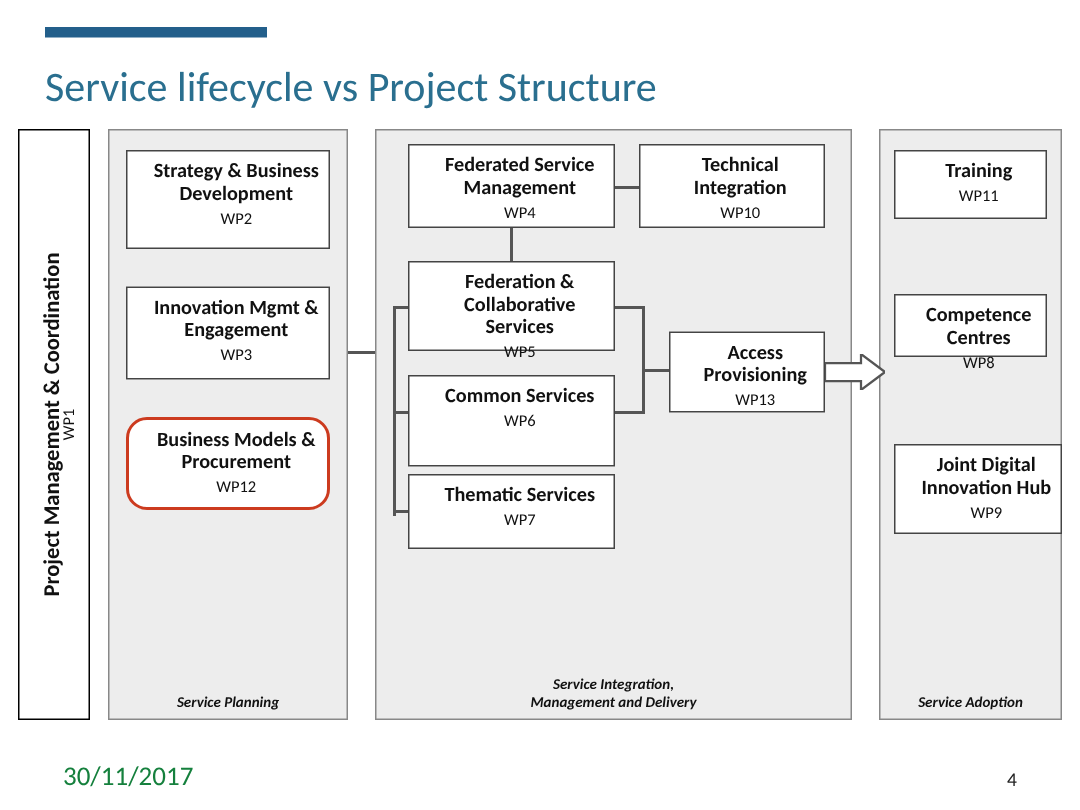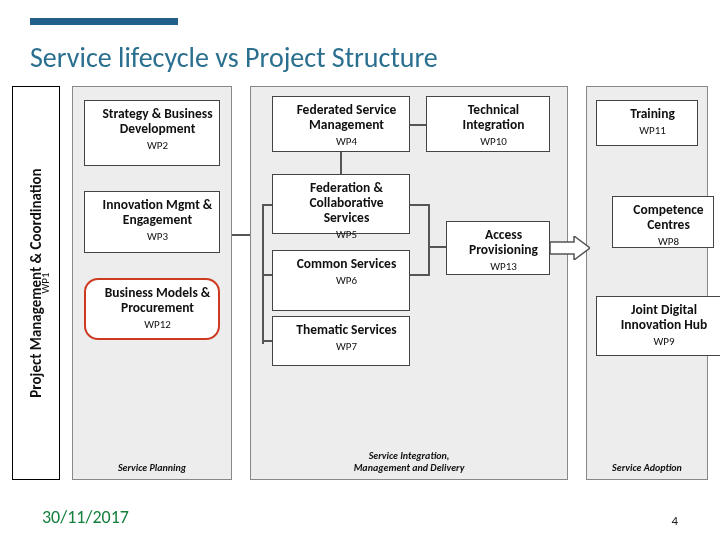--- a/index.html
+++ b/index.html
@@ -89,25 +89,25 @@
       <div class="code">WP13</div>
     </div>
 
     <div class="phase" style="left:574px;top:0;width:122px;height:394px;">
       <div class="label">Service Adoption</div>
     </div>
     <div class="wpbox" style="left:584px;top:14px;width:102px;height:46px;">
       <div class="name">Training</div>
       <div class="code">WP11</div>
     </div>
-    <div class="wpbox" style="left:600px;top:110px;width:102px;height:52px;">
+    <div class="wpbox" style="left:584px;top:110px;width:102px;height:42px;">
       <div class="name">Competence Centres</div>
       <div class="code">WP8</div>
     </div>
-    <div class="wpbox" style="left:584px;top:210px;width:125px;height:60px;">
+    <div class="wpbox" style="left:584px;top:210px;width:112px;height:60px;">
       <div class="name">Joint Digital Innovation Hub</div>
       <div class="code">WP9</div>
     </div>
 
     <div class="line" style="left:220px;top:148px;width:18px;height:2px;"></div>
 
     <div class="line" style="left:398px;top:38px;width:16px;height:2px;"></div>
 
     <div class="line" style="left:328px;top:66px;width:2px;height:22px;"></div>
 

